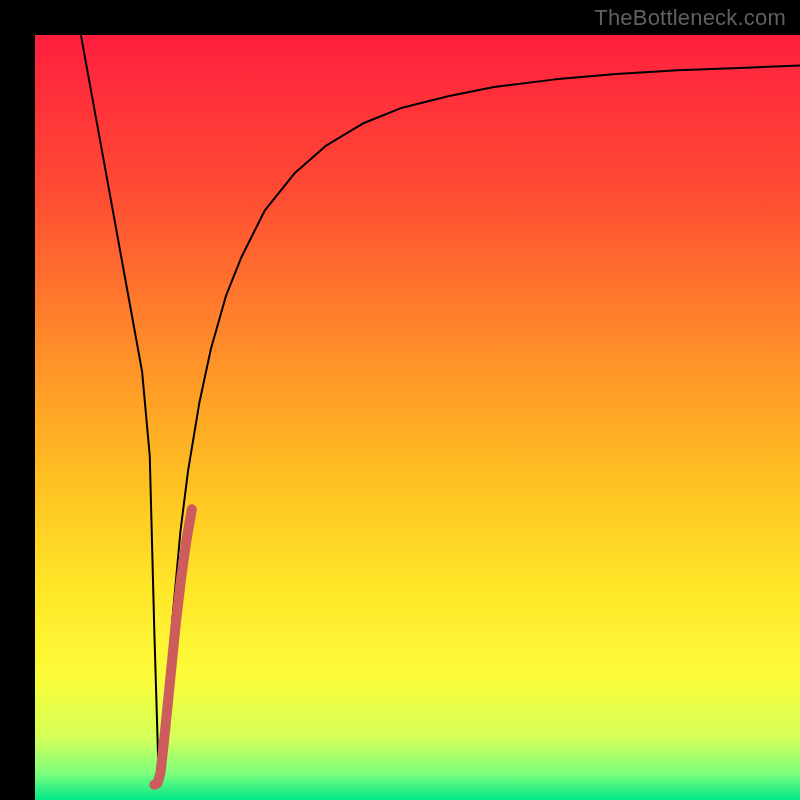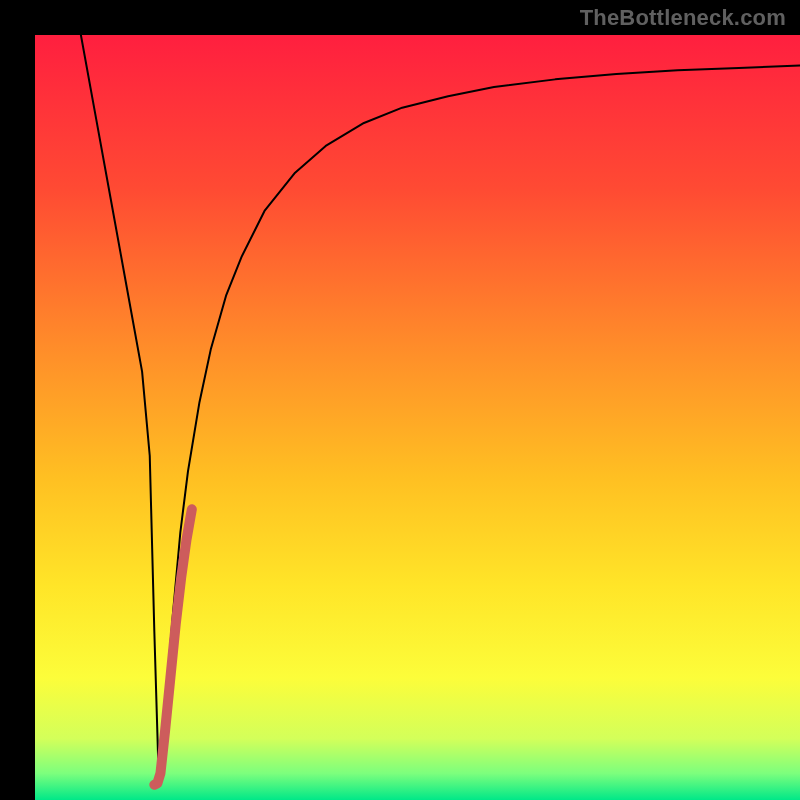--- a/index.html
+++ b/index.html
@@ -7,21 +7,20 @@
     padding: 0;
     width: 800px;
     height: 800px;
     background: #000;
     overflow: hidden;
   }
   .stage {
     position: relative;
     width: 800px;
     height: 704px;
-    font-weight: bold;
   }
   svg {
     display: block;
     position: absolute;
     top: 0;
     left: 0;
   }
   .watermark {
     position: absolute;
     top: 5px;

